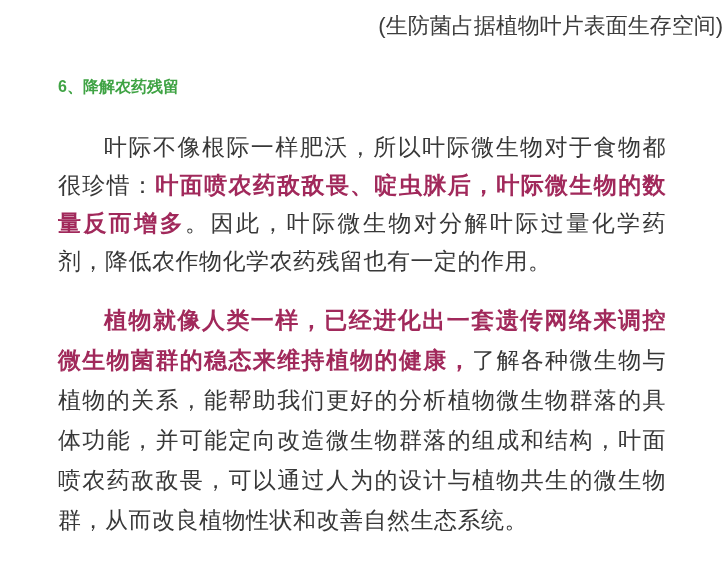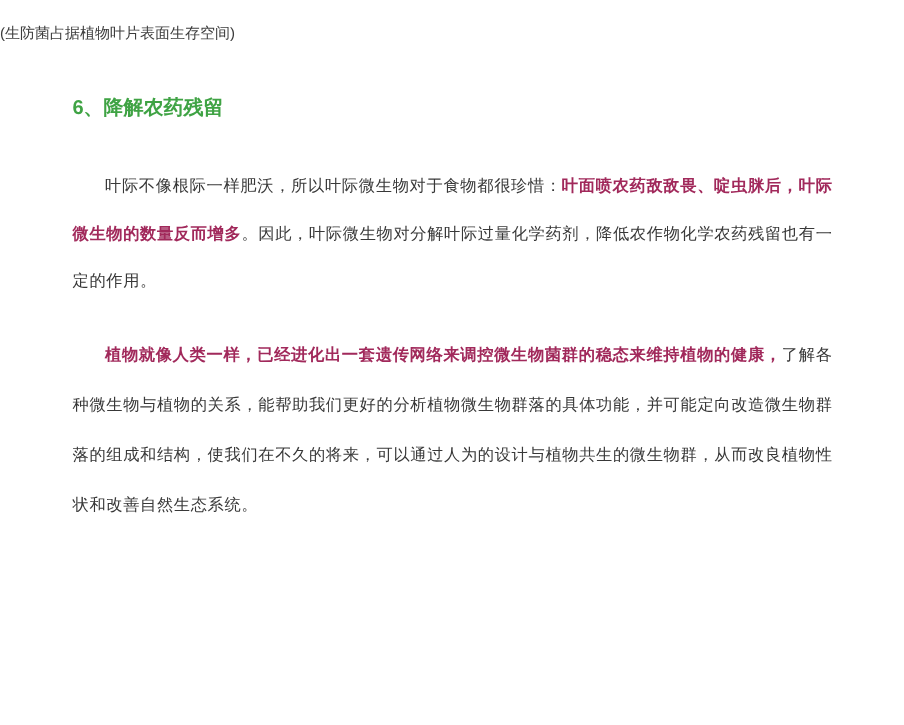--- a/index.html
+++ b/index.html
@@ -7,39 +7,40 @@
   .page {
     position: relative;
     width: 723px;
     height: 580px;
     background: #ffffff;
     overflow: hidden;
     font-family: "Liberation Sans", "DejaVu Sans", sans-serif;
   }
   .caption {
     padding-top: 14px;
-    text-align: left;
-    font-size: 12px;
+    text-align: right;
+    font-size: 22px;
     line-height: 24px;
     color: #3c3c3c;
   }
   .section-heading {
     margin: 37px 57px 0 58px;
     font-size: 16px;
     line-height: 24px;
     font-weight: 700;
     color: #3fa344;
   }
   .para {
     margin: 0 57px 0 58px;
-    font-size: 13px;
+    font-size: 23px;
     color: #383838;
     text-align: justify;
     text-indent: 2em;
     letter-spacing: 0.5px;
+    font-family: Liberation Mono, monospace;
   }
   .para-1 {
     margin-top: 31px;
     line-height: 38px;
   }
   .para-2 {
     margin-top: 20px;
     line-height: 40px;
   }
   .hl {
@@ -71,15 +72,15 @@
 
 <div class="page">
 
   <div class="caption">(生防菌占据植物叶片表面生存空间)</div>
 
   <h3 class="section-heading">6、降解农药残留</h3>
 
   <p class="para para-1"><span>叶际不像根际一样肥沃，所以叶际微生物对于食物都很珍惜：</span><span class="hl">叶面喷农药敌敌畏、啶虫脒后，叶际微生物的数量反而增多</span><span>。因此，叶际微生物对分解叶际过量化学药剂，降低农作物化学农药残留也有一定的作用。</span></p>
 
 
-  <p class="para para-2"><span class="hl">植物就像人类一样，已经进化出一套遗传网络来调控微生物菌群的稳态来维持植物的健康，</span><span>了解各种微生物与植物的关系，能帮助我们更好的分析植物微生物群落的具体功能，并可能定向改造微生物群落的组成和结构，使我们在不久的将来，可以通过人为的设计与植物共生的微生物群，从而改良植物性状和改善自然生态系统。</span></p>
+  <p class="para para-2"><span class="hl">植物就像人类一样，已经进化出一套遗传网络来调控微生物菌群的稳态来维持植物的健康，</span><span>了解各种微生物与植物的关系，能帮助我们更好的分析植物微生物群落的具体功能，并可能定向改造微生物群落的组成和结构，叶面喷农药敌敌畏，可以通过人为的设计与植物共生的微生物群，从而改良植物性状和改善自然生态系统。</span></p>
 
 </div>
 
 </body></html>

